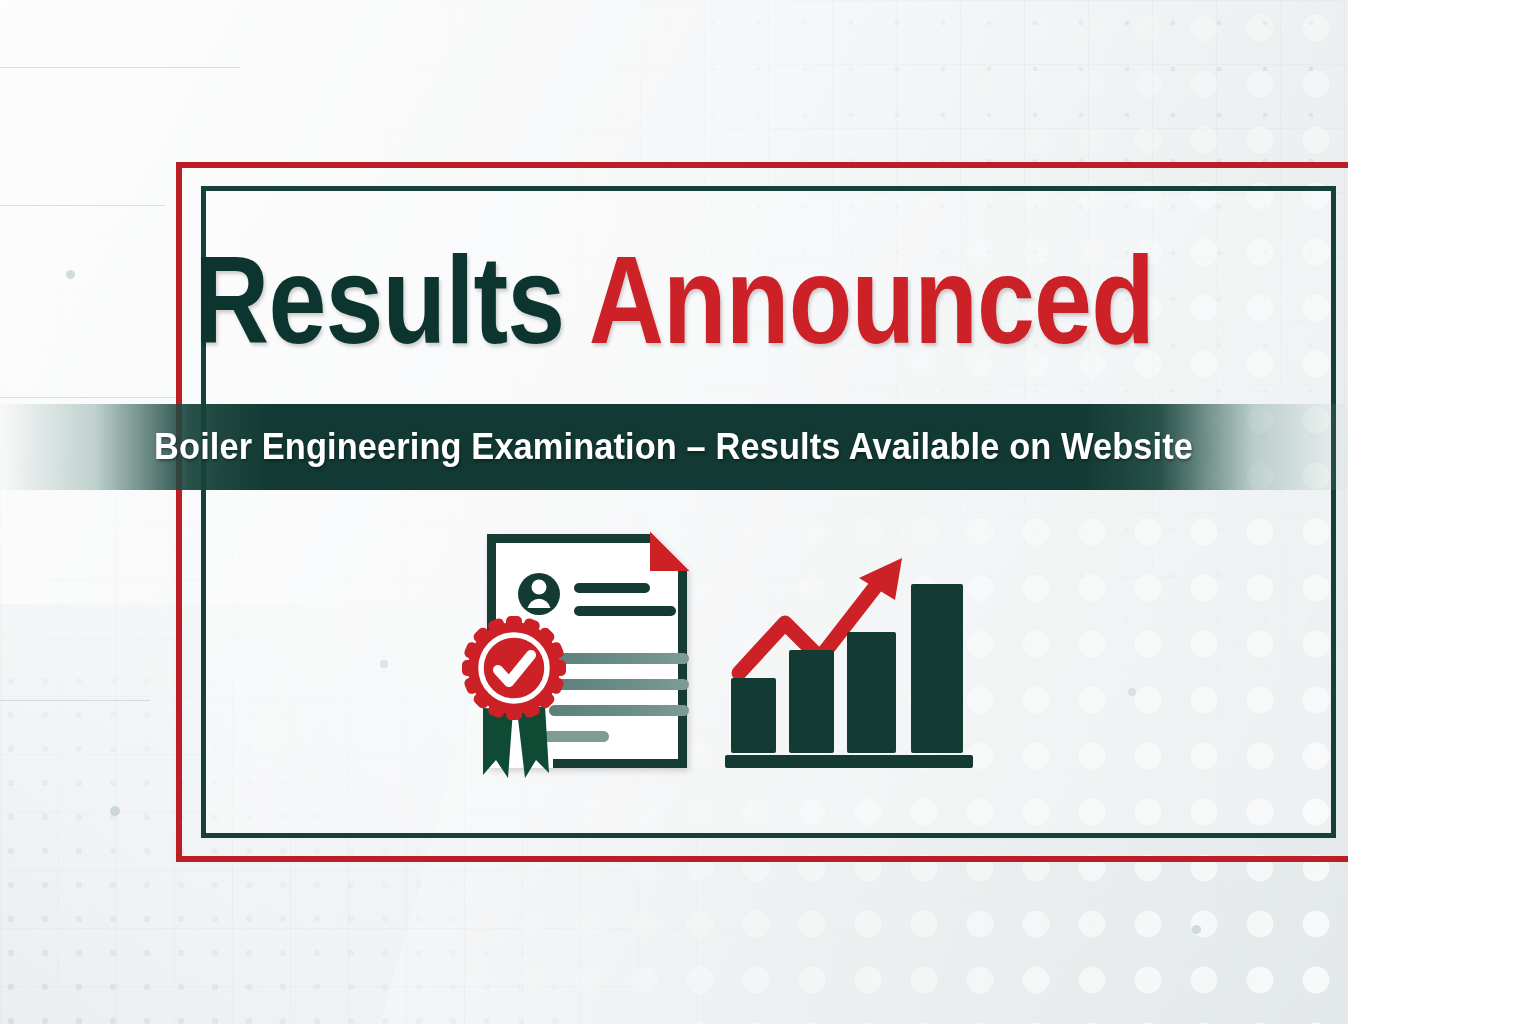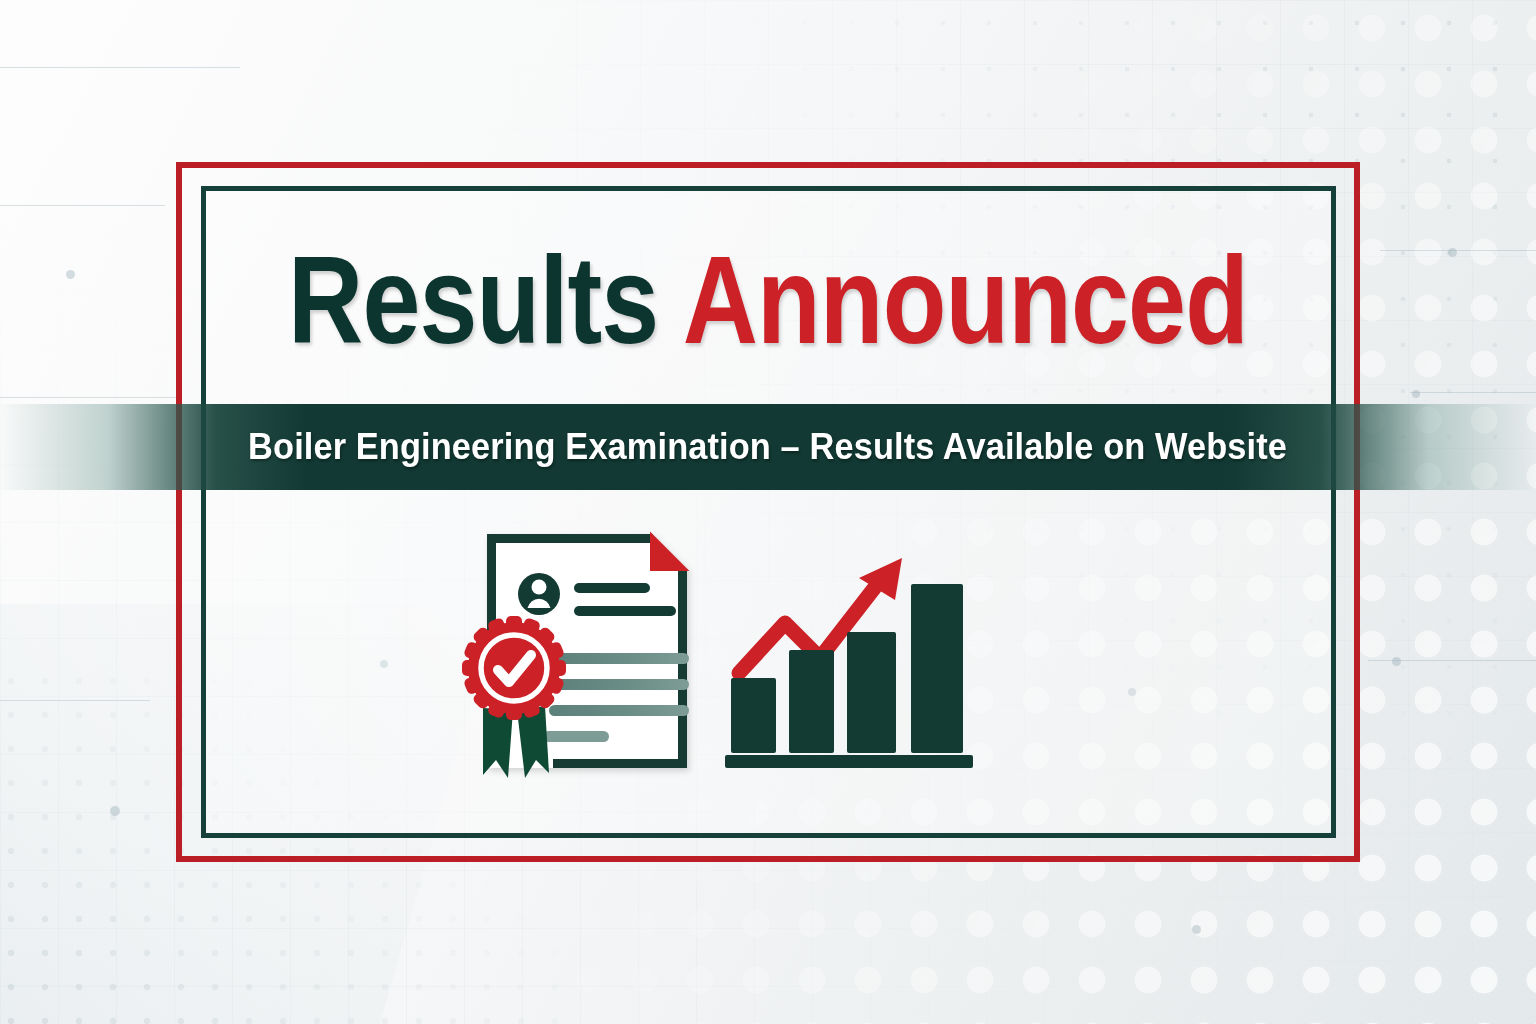--- a/index.html
+++ b/index.html
@@ -6,21 +6,21 @@
     margin: 0;
     padding: 0;
     background: #ffffff;
   }
   body {
     font-family: "Liberation Sans", sans-serif;
   }
 
   #poster {
     position: relative;
-    width: 1536px;
+    width: 1348px;
     height: 1024px;
     overflow: hidden;
     background: #f7f8f8;
   }
 
   
   .bg-base {
     position: absolute;
     inset: 0;
     background:

